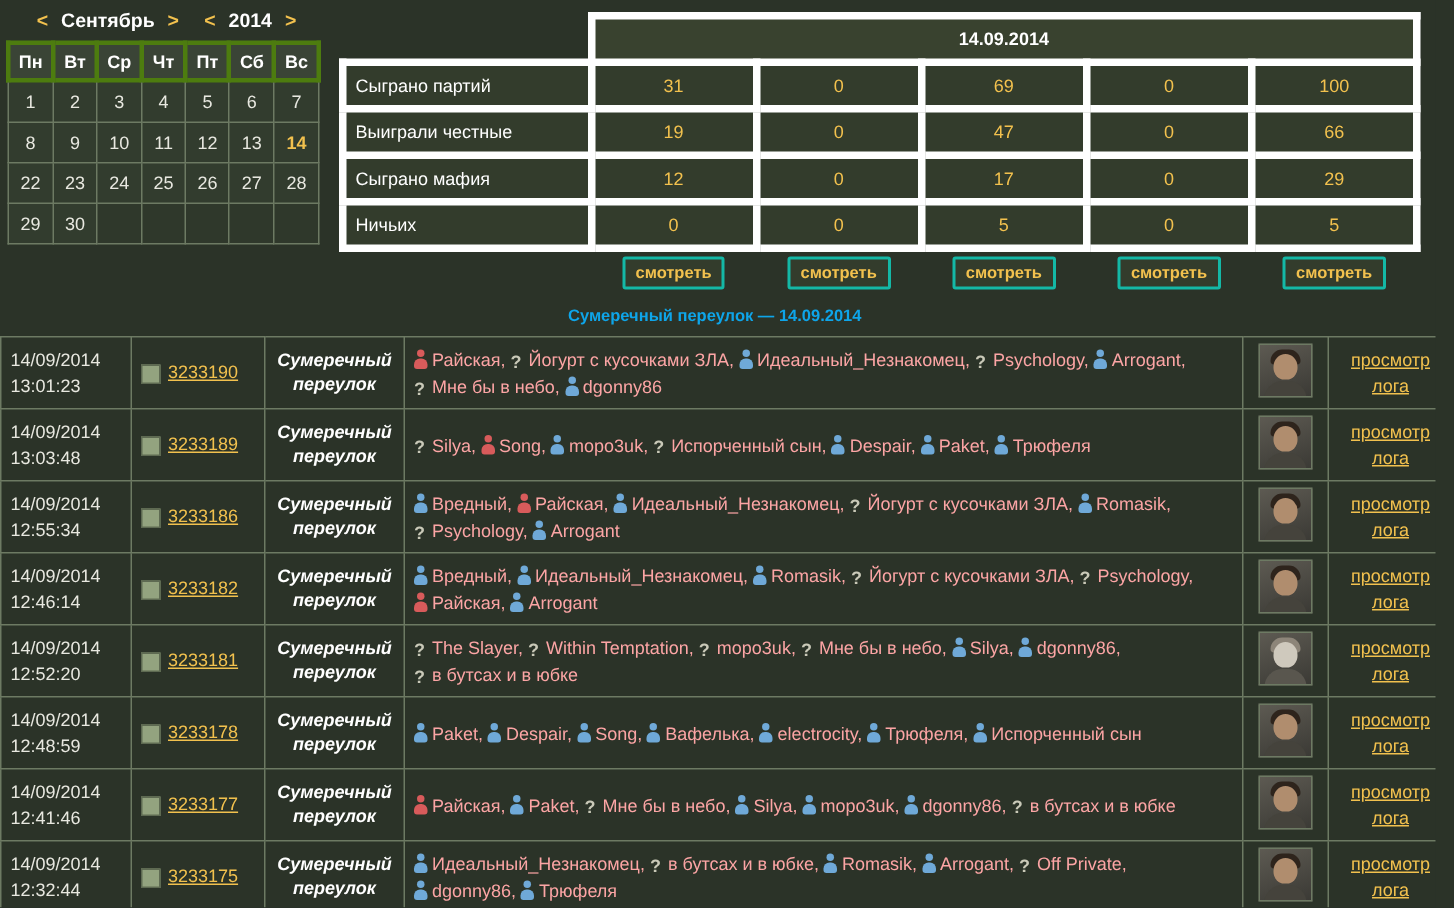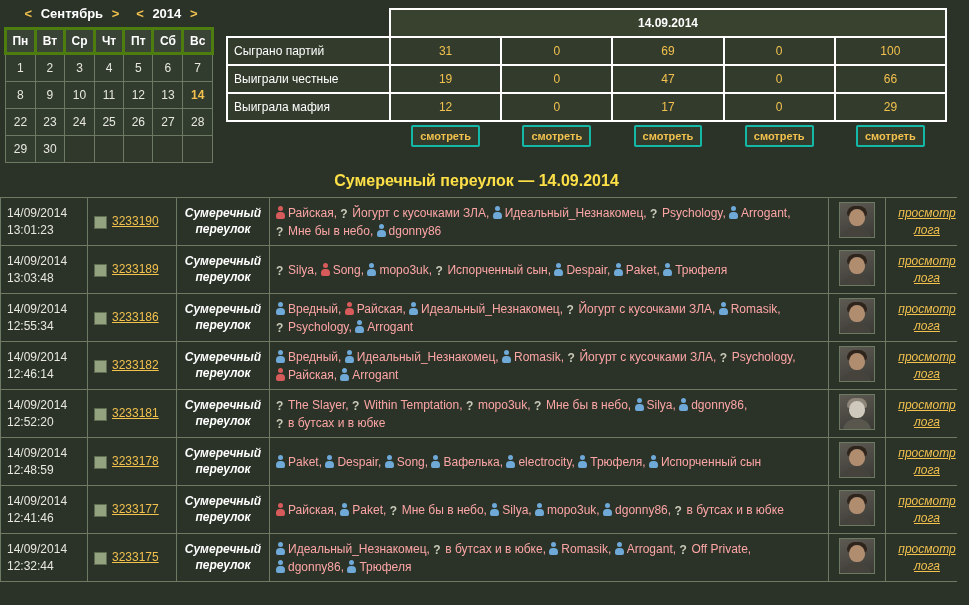--- a/index.html
+++ b/index.html
@@ -96,21 +96,21 @@
     flex: 1 1 auto;
     padding: 4px 10px 0 8px;
     box-sizing: border-box;
   }
   table.stats {
     border-collapse: collapse;
     width: 100%;
     font-size: 12px;
   }
   table.stats th, table.stats td {
-    border: 2px solid #ffffff;
+    border: 5px solid #ffffff;
     padding: 3px 6px;
     text-align: center;
     height: 20px;
   }
   table.stats th.title {
     background: #39422f;
     color: #ffffff;
     font-weight: bold;
     font-size: 12px;
   }
@@ -144,23 +144,23 @@
     font-weight: bold;
     padding: 3px 7px;
     border-radius: 2px;
     cursor: pointer;
     text-decoration: none;
   }
 
   
   .section-title {
     text-align: center;
-    color: #fde047;
-    font-weight: bold;
-    font-size: 16px;
+    color: #0ea5e9;
+    font-weight: bold;
+    font-size: 11px;
     padding: 9px 4px 7px 0;
   }
 
   
   table.games {
     border-collapse: collapse;
     width: 969px;
     table-layout: fixed;
   }
   table.games td {
@@ -189,21 +189,20 @@
     border: 1px solid #5e6a52;
     vertical-align: middle;
     margin-right: 5px;
   }
   .log-link {
     color: #f2c14e;
     text-decoration: underline;
     cursor: pointer;
     line-height: 1.35;
     display: inline-block;
-    font-style: italic;
   }
   .players { color: #fca5a5; line-height: 1.5; }
   .player { white-space: nowrap; }
 
   
   .pi { display: inline-block; width: 9px; height: 13px; position: relative; vertical-align: -2px; margin-right: 3px; }
   .pi .head { position: absolute; left: 2px; top: 0; width: 5px; height: 5px; border-radius: 50%; }
   .pi .body { position: absolute; left: 0; top: 6px; width: 9px; height: 7px; border-radius: 4px 4px 2px 2px; }
   .pi.blue  .head, .pi.blue  .body { background: #6fa9d8; }
   .pi.red   .head, .pi.red   .body { background: #d85b5b; }
@@ -340,26 +339,34 @@
         </tr>
         <tr>
           <td class="rowhead">Выиграли честные</td>
           <td class="num">19</td>
           <td class="num">0</td>
           <td class="num">47</td>
           <td class="num">0</td>
           <td class="num">66</td>
         </tr>
         <tr>
-          <td class="rowhead">Выиграла мафия</td>
+          <td class="rowhead">Сыграно мафия</td>
           <td class="num">12</td>
           <td class="num">0</td>
           <td class="num">17</td>
           <td class="num">0</td>
           <td class="num">29</td>
+        </tr>
+        <tr>
+          <td class="rowhead">Ничьих</td>
+          <td class="num">0</td>
+          <td class="num">0</td>
+          <td class="num">5</td>
+          <td class="num">0</td>
+          <td class="num">5</td>
         </tr>
         <tr>
           <td class="noborder"></td>
           <td class="noborder"><span class="btn-look">смотреть</span></td>
           <td class="noborder"><span class="btn-look">смотреть</span></td>
           <td class="noborder"><span class="btn-look">смотреть</span></td>
           <td class="noborder"><span class="btn-look">смотреть</span></td>
           <td class="noborder"><span class="btn-look">смотреть</span></td>
         </tr>
       </tbody>

